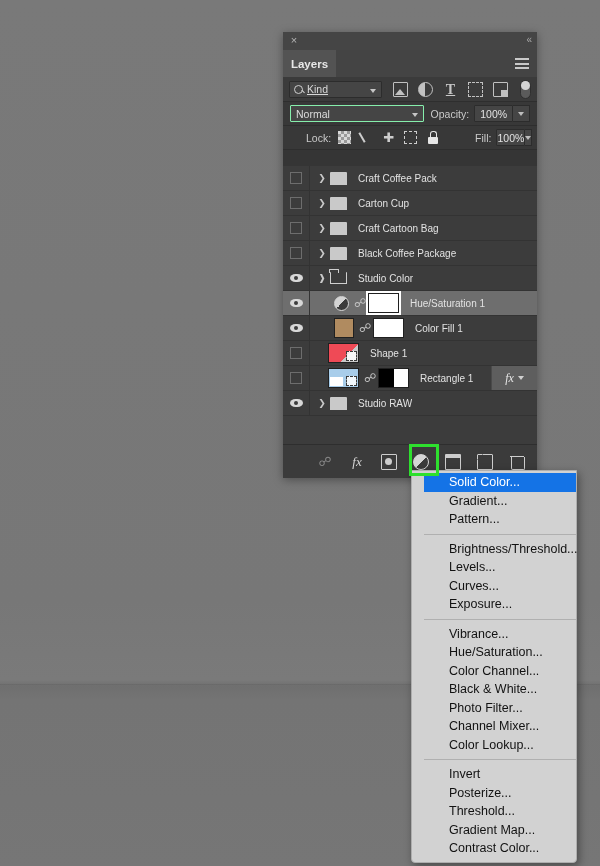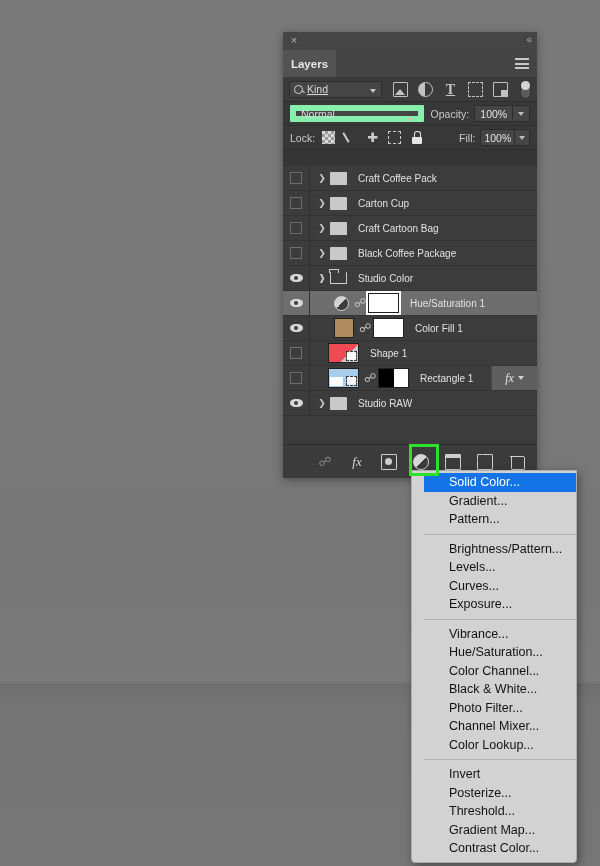--- a/index.html
+++ b/index.html
@@ -148,21 +148,21 @@
   }
 
   
   .blend-row {
     height: 24px; background: #383838;
     display: flex; align-items: center; padding: 0 7px;
     border-bottom: 1px solid #2e2e2e;
   }
   .blend-select {
     width: 136px; height: 17px;
-    background: #454545; border: 6px solid #86efac; border-radius: 1px;
+    background: #454545; border: 1px solid #86efac; border-radius: 1px;
     display: flex; align-items: center; padding: 0 5px;
     color: #dcdcdc; font-size: 10.5px; position: relative; cursor: pointer;
   }
   .blend-select .caret { position: absolute; right: 5px; top: 7px; }
   .minilabel { color: #cacaca; font-size: 10.5px; margin-left: 7px; }
   .numfield {
     height: 17px; width: 40px;
     background: #454545; border: 1px solid #2c2c2c; border-radius: 1px;
     color: #e3e3e3; font-size: 10.5px;
     display: flex; align-items: center; justify-content: center;
@@ -427,21 +427,21 @@
       <span class="caret"></span>
     </div>
     <span class="minilabel">Opacity:</span>
     <div class="numfield">100%</div>
     <div class="numstep">
         <span class="caret"></span>
       </div>
   </div>
 
   <div class="lock-row">
-    <span class="minilabel" style="margin-left:0">Lock:</span>
+    <span class="minilabel" style="margin-left:16px">Lock:</span>
     <div class="lockicons">
       <div class="lk checker"></div>
       <div class="lk brush"></div>
       <div class="lk move">✚</div>
       <div class="lk art"></div>
       <div class="lk lock"></div>
     </div>
     <span class="minilabel" style="margin-left:36px">Fill:</span>
     <div class="numfield">100%</div>
     <div class="numstep">
@@ -573,21 +573,21 @@
 <div id="adj-highlight"></div>
 
 <div id="ctx-menu">
 
   <div class="mi active">Solid Color...</div>
   <div class="mi">Gradient...</div>
   <div class="mi">Pattern...</div>
 
   <div class="msep"></div>
 
-  <div class="mi">Brightness/Pattern...</div>
+  <div class="mi">Brightness/Threshold...</div>
   <div class="mi">Levels...</div>
   <div class="mi">Curves...</div>
   <div class="mi">Exposure...</div>
 
   <div class="msep"></div>
 
   <div class="mi">Vibrance...</div>
   <div class="mi">Hue/Saturation...</div>
   <div class="mi">Color Channel...</div>
   <div class="mi">Black &amp; White...</div>

